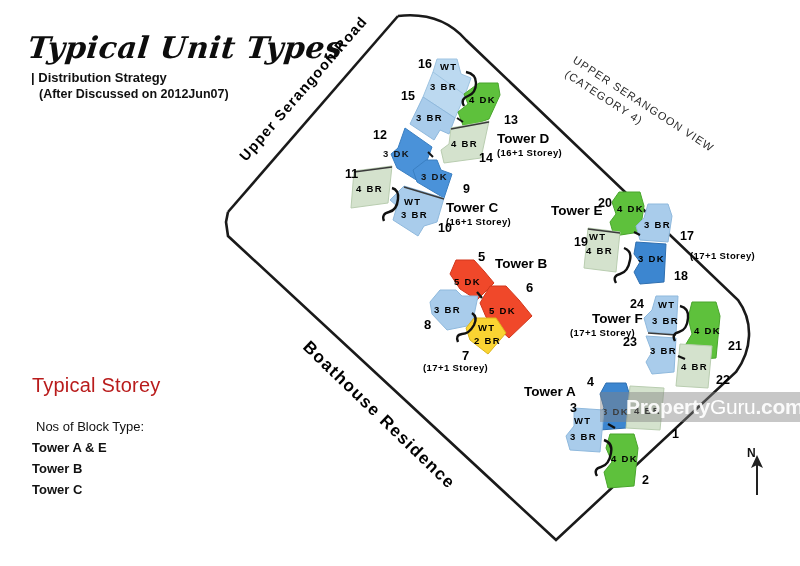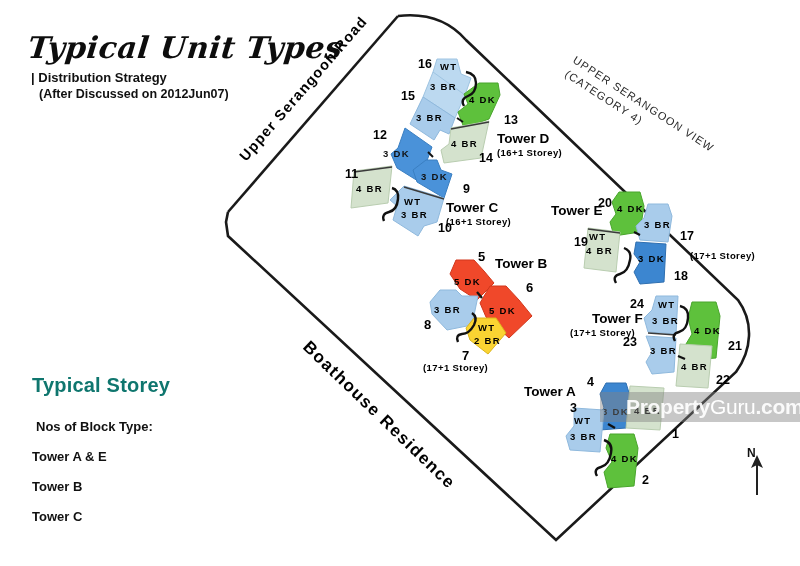--- a/index.html
+++ b/index.html
@@ -29,24 +29,24 @@
   .subtitle-wrap{margin-top:5px;margin-left:3px;}
   .subtitle1{
     font-size:13px;font-weight:700;color:#111;white-space:nowrap;
   }
   .subtitle2{
     font-size:12.5px;font-weight:700;color:#111;white-space:nowrap;margin-top:2px;margin-left:8px;
   }
 
   
   .legend-block{position:absolute;left:32px;top:374px;}
-  .legend-title{font-size:20px;font-weight:700;color:#0f766e;letter-spacing:.2px;}
+  .legend-title{font-size:20px;font-weight:400;color:#b91c1c;letter-spacing:.2px;}
   .legend-list{margin-top:22px;}
-  .legend-head{font-size:13px;font-weight:700;margin-left:4px;margin-bottom:3px;}
-  .legend-row{font-size:13px;font-weight:700;margin-top:15px;}
+  .legend-head{font-size:13px;font-weight:400;margin-left:4px;margin-bottom:3px;}
+  .legend-row{font-size:13px;font-weight:700;margin-top:6px;}
 
   
   .watermark{
     position:absolute;left:600px;top:392px;width:200px;height:30px;
     background:rgba(130,130,130,.45);
     display:flex;align-items:center;
     overflow:hidden;
     pointer-events:none;
   }
   .wm-text{

